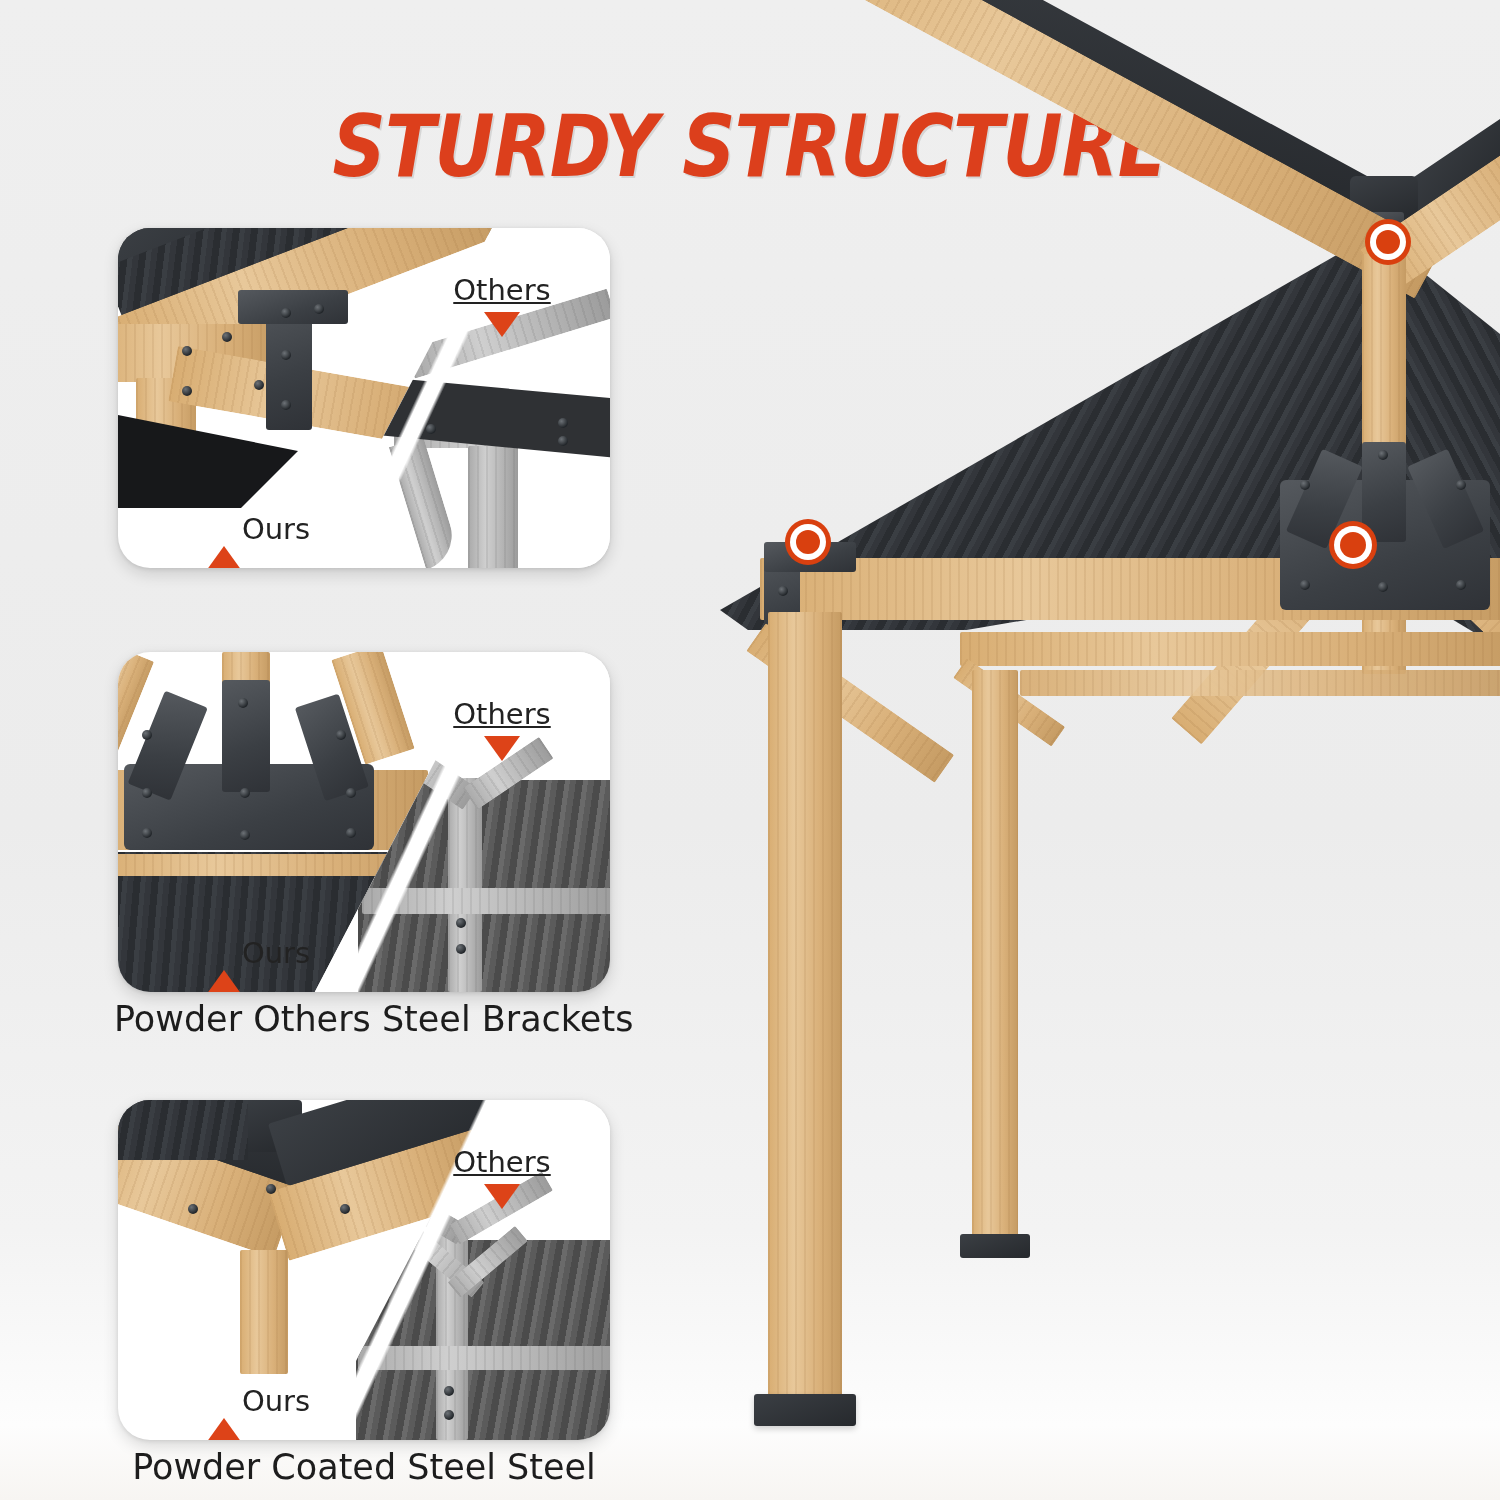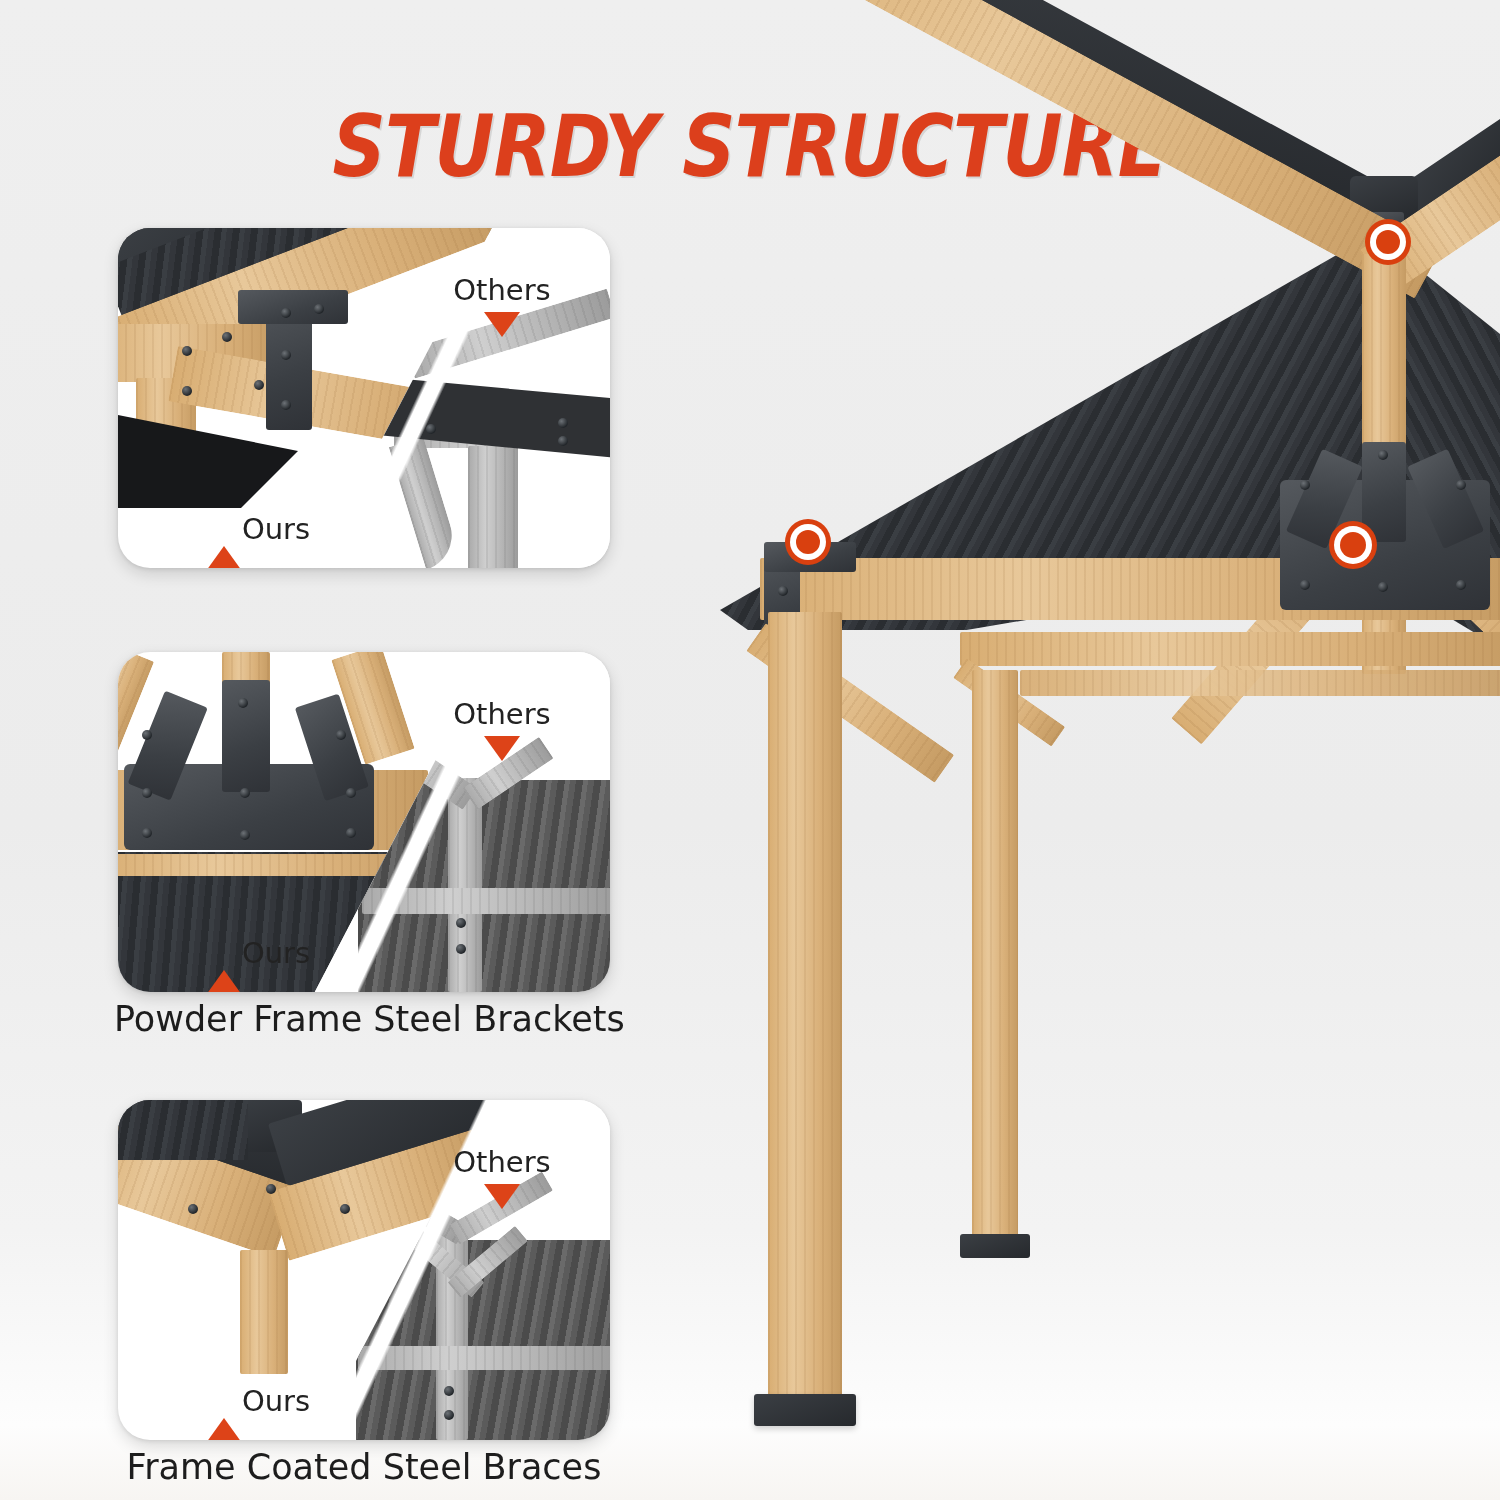--- a/index.html
+++ b/index.html
@@ -65,21 +65,21 @@
   }
   .lbl .tri { display:block; margin:7px auto 0; }
   .tri-down {
     width:0;height:0;border-left:18px solid transparent;border-right:18px solid transparent;
     border-top:25px solid #dd4318;
   }
   .tri-up {
     width:0;height:0;border-left:18px solid transparent;border-right:18px solid transparent;
     border-bottom:25px solid #dd4318; margin:0 auto 7px;
   }
-  .lbl-others { right:28px; top:48px; width:160px; }
+  .lbl-others { right:28px; top:48px; width:160px;text-decoration:underline; }
   .lbl-ours   { left:60px; bottom:24px; width:160px; }
 
   
   .wood {
     position:absolute;
     background:
       repeating-linear-gradient(90deg, rgba(150,105,55,.13) 0 2px, rgba(255,255,255,0) 2px 9px),
       linear-gradient(90deg,#d8ad72,#e8c89a 35%,#d9b079 70%,#c59b63);
     border-radius:2px;
   }
@@ -213,21 +213,21 @@
 
     <div class="lbl lbl-others">
       <span>Others</span>
       <span class="tri tri-down"></span>
     </div>
     <div class="lbl lbl-ours">
       <span class="tri-up"></span>
       <span>Ours</span>
     </div>
   </div>
-  <div class="caption cap2">Powder Frame Steel Brackets</div>
+  <div class="caption cap2">Powder Others Steel Brackets</div>
 
   <div class="card card3">
 
     <div class="half ours">
       <div class="steel dark" style="left:-40px; top:24px; width:230px; height:80px; transform:rotate(19deg); transform-origin:100% 0;"></div>
       <div class="steel dark" style="left:104px; top:0px;  width:80px; height:52px; border-radius:4px 4px 0 0;"></div>
       <div class="steel dark" style="left:150px; top:24px; width:230px; height:84px; transform:rotate(-17deg); transform-origin:0 0;"></div>
       <div class="wood" style="left:-40px; top:88px; width:220px; height:74px; transform:rotate(19deg); transform-origin:100% 0;"></div>
       <div class="wood" style="left:150px; top:92px; width:220px; height:72px; transform:rotate(-17deg); transform-origin:0 0;"></div>
       <div class="wood" style="left:122px; top:150px; width:48px; height:124px;"></div>
@@ -255,21 +255,21 @@
 
     <div class="lbl lbl-others">
       <span>Others</span>
       <span class="tri tri-down"></span>
     </div>
     <div class="lbl lbl-ours">
       <span class="tri-up"></span>
       <span>Ours</span>
     </div>
   </div>
-  <div class="caption cap3">Frame Coated Steel Braces</div>
+  <div class="caption cap3">Powder Coated Steel Steel</div>
 
   <div id="hero">
 
     <div class="roofdark px" style="--ang:118deg; left:60px; top:80px; width:660px; height:400px;
                 clip-path:polygon(660px 0, 660px 330px, 70px 430px, 0 380px);"></div>
 
     <div class="roofdark px" style="--ang:62deg; left:710px; top:80px; width:150px; height:420px;
                 clip-path:polygon(0 0, 150px 120px, 150px 430px, 0 340px);"></div>
 
     <div class="steel dark px" style="left:-2px; top:56px; width:760px; height:34px;

